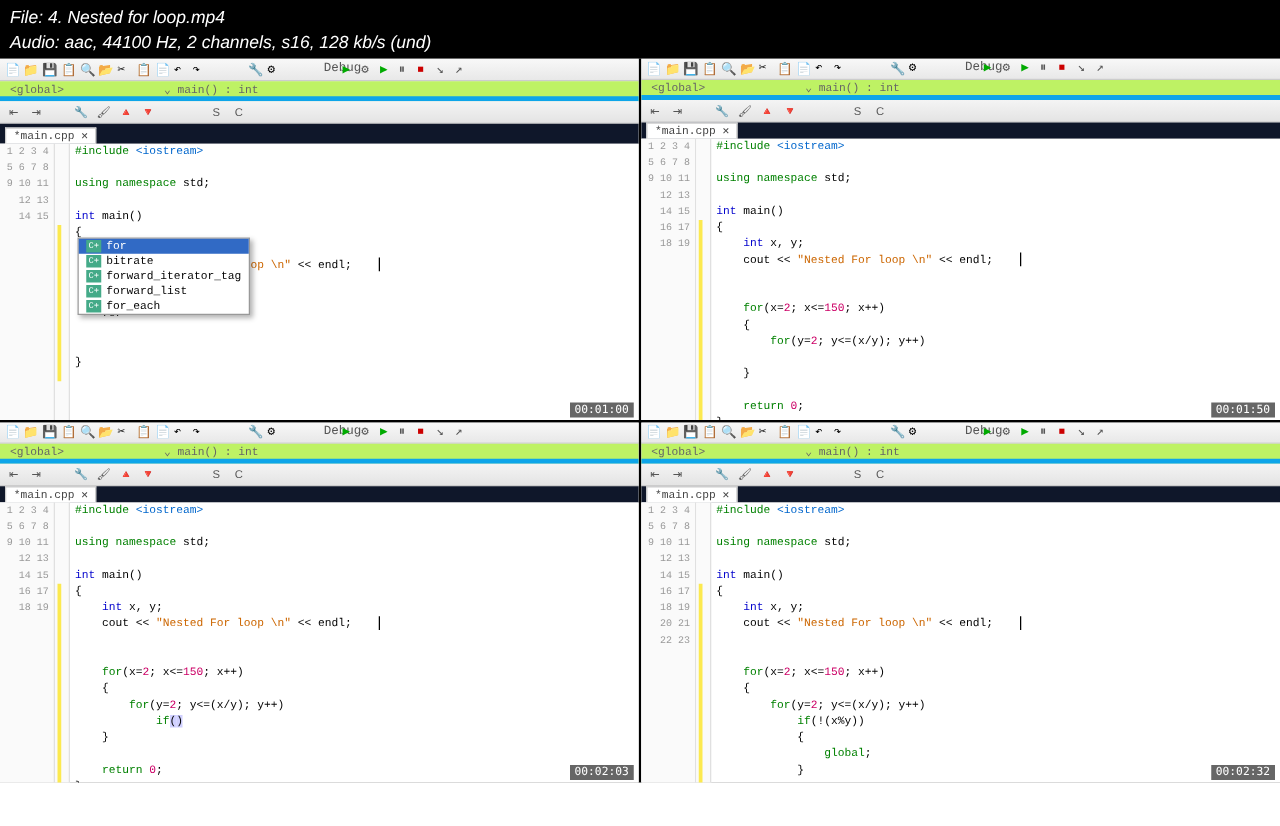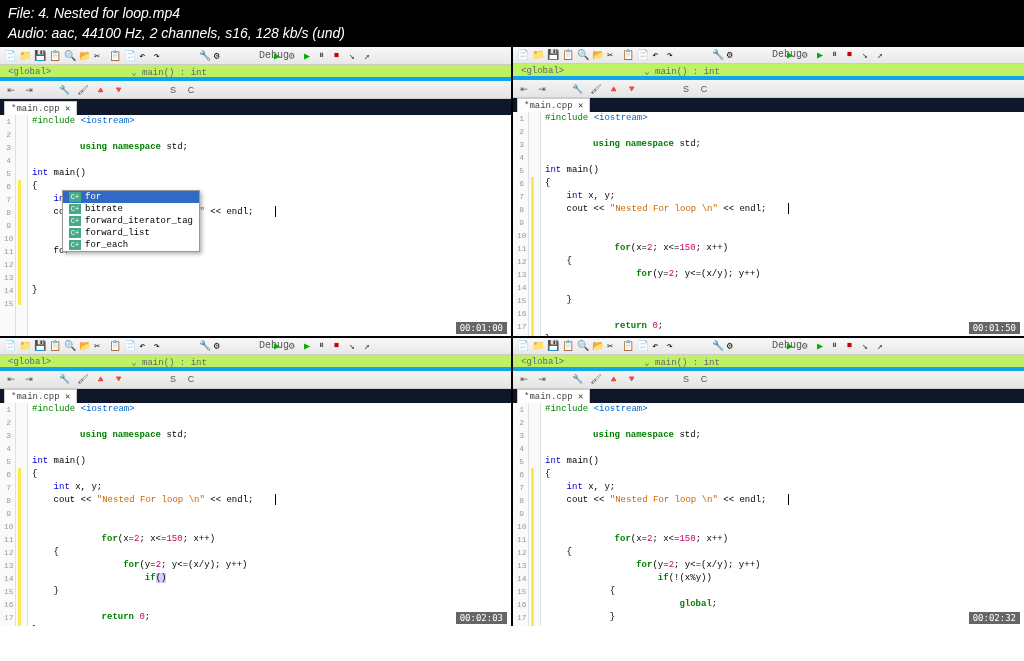--- a/index.html
+++ b/index.html
@@ -8,25 +8,25 @@
 .grid { display: grid; grid-template-columns: 1fr 1fr; grid-template-rows: 1fr 1fr; height: 579px; gap: 2px; background: #000; }
 .pane { background: #f0f0f0; display: flex; flex-direction: column; position: relative; overflow: hidden; }
 .toolbar { background: linear-gradient(#f8f8f8,#e8e8e8); border-bottom: 1px solid #ccc; padding: 2px 4px; font-size: 8px; display: flex; gap: 3px; align-items: center; height: 18px; }
 .toolbar span { display: inline-block; width: 12px; height: 12px; font-size: 10px; }
 .ic { display: inline-flex; align-items: center; justify-content: center; width: 14px; height: 14px; }
 .scope-bar { background: #bef264; border-bottom: 4px solid #0ea5e9; padding: 2px 8px; font-size: 9px; color: #666; display: flex; gap: 80px; height: 16px; }
 .toolbar2 { background: linear-gradient(#f4f4f4,#e4e4e4); border-bottom: 1px solid #ccc; padding: 2px 4px; font-size: 9px; display: flex; gap: 4px; align-items: center; height: 18px; }
 .tab-bar { background: #0f172a; padding: 0 4px; font-size: 9px; height: 16px; display: flex; align-items: flex-end; }
 .tab { background: #fff; border: 1px solid #ccc; border-bottom: none; padding: 1px 6px; font-size: 9px; color: #444; }
 .editor { background: #fff; flex: 1; display: flex; font-size: 9px; line-height: 13px; overflow: visible; position: relative; }
-.gutter { background: #fafafa; border-right: 1px solid #e0e0e0; width: 16px; text-align: right; padding: 0 4px; color: #999; font-size: 8px; }
+.gutter { background: #fafafa; border-right: 1px solid #e0e0e0; width: 44px; text-align: right; padding: 0 4px; color: #999; font-size: 8px; }
 .fold { background: #fafafa; width: 12px; border-right: 1px solid #e0e0e0; position: relative; }
 .fold .vbar { position: absolute; left: 2px; top: 65px; width: 3px; background: #fce94f; }
 .code { padding: 0 4px; white-space: pre; flex: 1; color: #000; }
-.kw { color: #008000; font-weight: bold; margin-left: 48px; }
+.kw { color: #008000; font-weight: normal; }
 .pp { color: #008000; }
 .inc { color: #0066cc; margin-top: 24px; }
 .ty { color: #0000cc; }
 .str { color: #cc6600; }
 .cur { border-left: 1px solid #000; height: 11px; display: inline-block; vertical-align: middle; }
 .autocomplete { position: absolute; left: 62px; top: 143px; background: #fff; border: 1px solid #999; box-shadow: 2px 2px 4px rgba(0,0,0,0.3); font-size: 9px; z-index: 10; }
 .ac-item { padding: 1px 6px; display: flex; gap: 4px; align-items: center; }
 .ac-item.sel { background: #316ac5; color: #fff; }
 .ac-ic { width: 12px; height: 10px; background: #4a8; display: inline-block; font-size: 7px; color: #fff; text-align: center; line-height: 10px; }
 .timestamp { position: absolute; bottom: 2px; right: 4px; background: rgba(0,0,0,0.6); color: #fff; font-size: 9px; padding: 1px 4px; font-family: monospace; }

